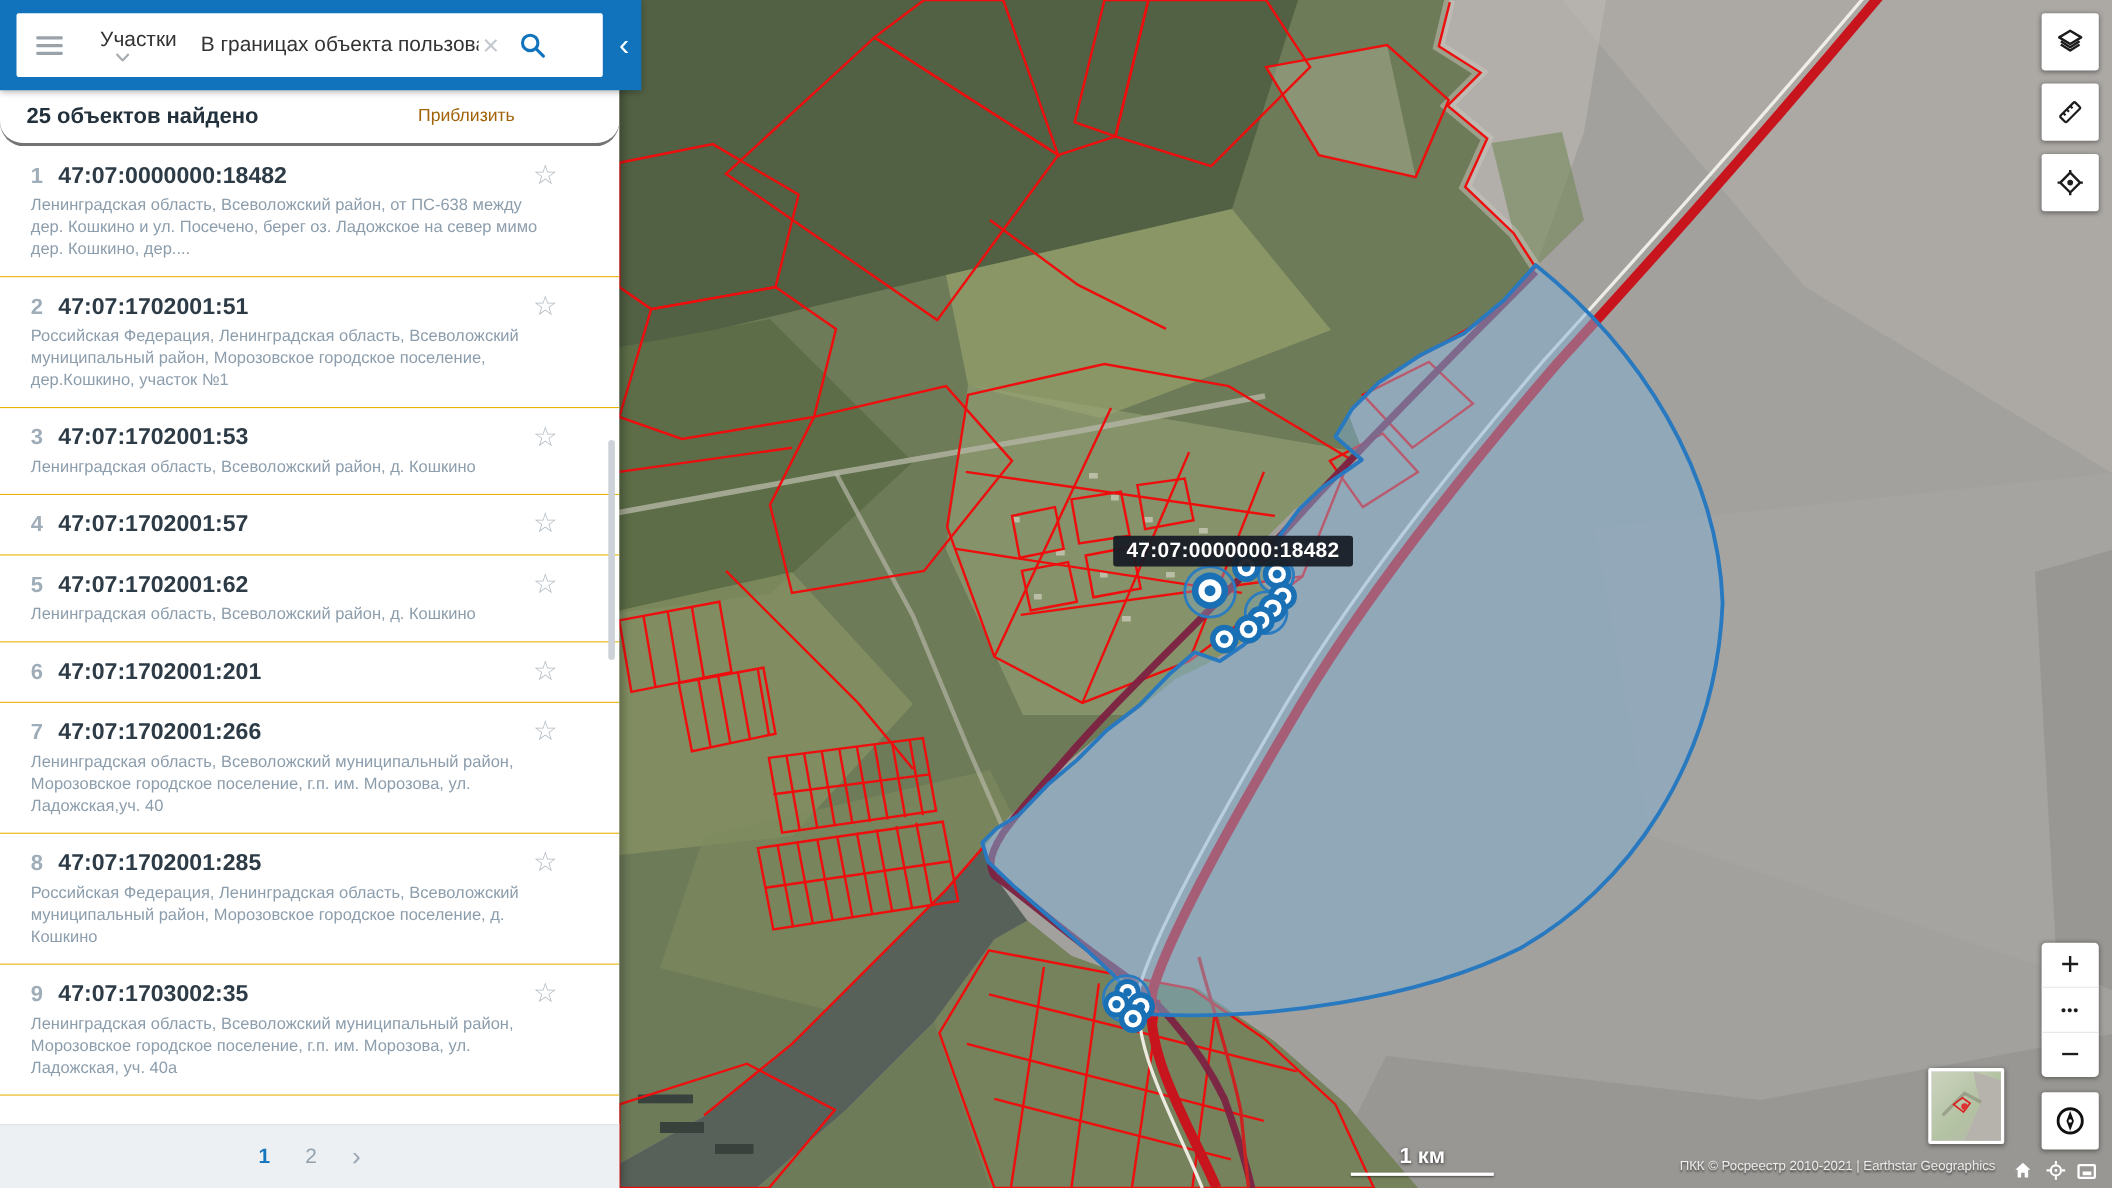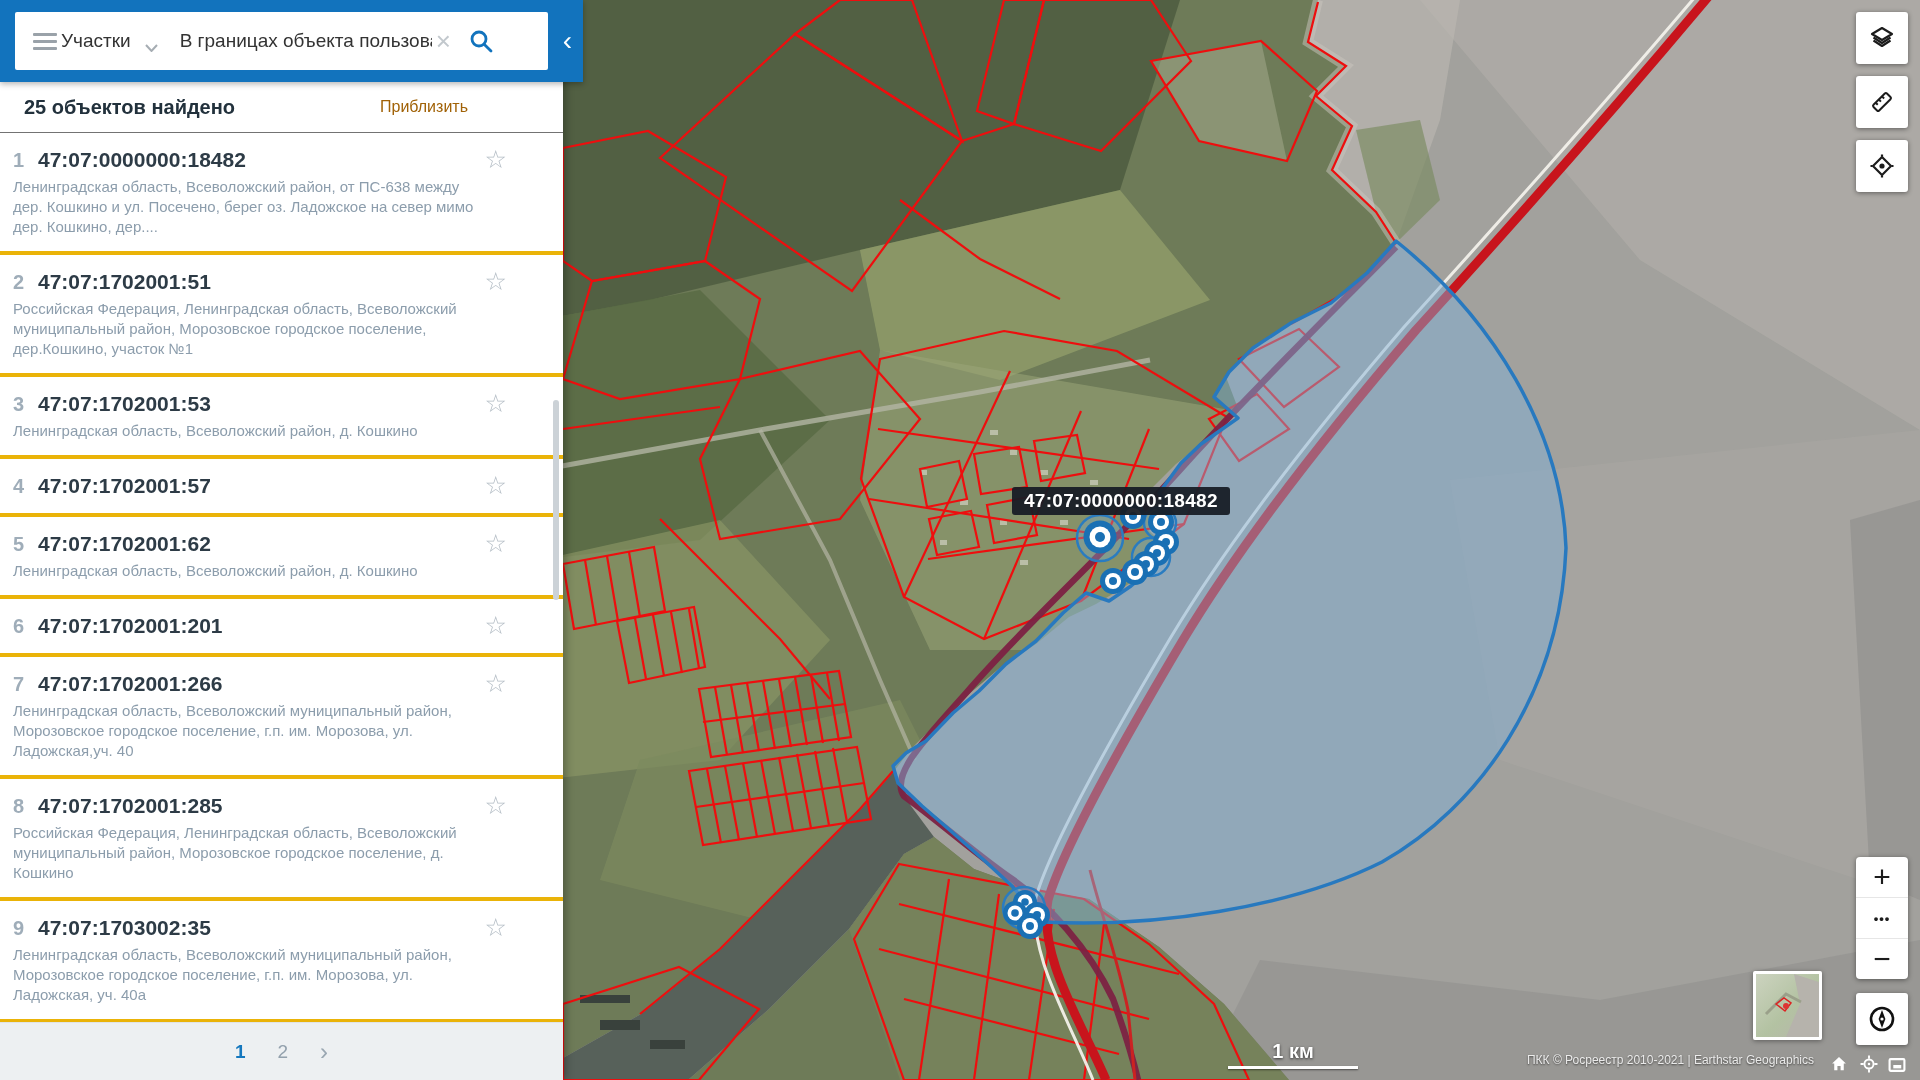--- a/index.html
+++ b/index.html
@@ -41,45 +41,45 @@
   .corner-icon{position:absolute;z-index:4;cursor:pointer;width:18px;height:18px;}
   #icon-home{right:72px;top:1055px;}
   #icon-locate{right:42px;top:1055px;}
   #icon-fullscreen{right:14px;top:1056px;}
 
   
   #sidebar{position:absolute;left:0;top:0;width:563px;height:1080px;background:#fff;z-index:5;
     box-shadow:3px 0 8px rgba(0,0,0,.28);}
   #results-head{position:absolute;left:0;top:82px;width:563px;height:51px;box-sizing:border-box;
     padding:0 95px 0 24px;display:flex;align-items:center;justify-content:space-between;
-    border-bottom:1px solid #737373;}
+    border-bottom:3px solid #737373;border-radius:22px;}
   #results-count{font-size:20px;font-weight:bold;color:#22313c;}
   #zoom-to-link{font-size:16px;color:#a16207;cursor:pointer;}
   #list{position:absolute;left:0;top:133px;width:563px;height:890px;overflow:hidden;}
-  .item{position:relative;padding:14px 70px 14px 13px;border-bottom:4px solid #eab308;cursor:pointer;}
+  .item{position:relative;padding:14px 70px 14px 28px;border-bottom:1px solid #eab308;cursor:pointer;}
   .item .num{display:inline-block;min-width:18px;margin-right:7px;color:#9fadb9;font-size:20px;font-weight:bold;}
   .item .cad{color:#2d3b46;font-size:21px;font-weight:bold;line-height:26px;}
   .item .star{position:absolute;right:56px;top:13px;font-size:25px;color:#b4bdc5;cursor:pointer;line-height:26px;}
   .item .desc{margin-top:4px;font-size:15px;line-height:20px;color:#8c9dac;}
   #pagination{position:absolute;left:0;bottom:0;width:563px;height:57px;background:#edf0f2;
     border-top:1px solid #e0e4e7;display:flex;align-items:center;justify-content:center;gap:32px;z-index:6;}
   #pagination .pg{font-size:19px;color:#93a1ad;cursor:pointer;}
   #pagination .pg.active{color:#1578be;font-weight:bold;}
   #pagination .next{font-size:24px;color:#9aa7b2;line-height:19px;cursor:pointer;}
   #scroll-thumb{position:absolute;right:4px;top:400px;width:6px;height:200px;border-radius:3px;
     background:#ccd2d7;z-index:7;}
 
   
   #topbar{position:absolute;left:0;top:0;width:583px;height:82px;background:#1273bd;z-index:8;
     box-shadow:0 2px 6px rgba(0,0,0,.3);}
   #searchbox{position:absolute;left:15px;top:12px;width:533px;height:58px;background:#fff;border-radius:2px;
     display:flex;align-items:center;}
   #hamburger{margin-left:18px;width:24px;cursor:pointer;}
   #hamburger div{height:3px;background:#9aa2a9;border-radius:1px;margin:4px 0;}
-  #cat-select{display:flex;align-items:flex-end;margin-left:4px;cursor:pointer;}
+  #cat-select{display:flex;align-items:flex-start;margin-left:34px;cursor:pointer;flex-direction:column;}
   #cat-label{font-size:19px;color:#333;}
   #cat-chevron{margin-left:14px;}
   #search-input{border:none;outline:none;margin-left:20px;width:252px;font-size:19px;color:#333;
     font-family:"Liberation Sans",sans-serif;background:transparent;}
   #clear-btn{font-size:26px;color:#c2c8cd;margin:0 10px 0 2px;cursor:pointer;line-height:26px;}
   #search-btn{margin-right:6px;cursor:pointer;display:flex;align-items:center;justify-content:center;width:40px;}
   #collapse-btn{position:absolute;left:552px;top:0;width:31px;height:82px;display:flex;align-items:center;
     justify-content:center;color:#fff;font-size:28px;cursor:pointer;}
 </style>
 </head>

